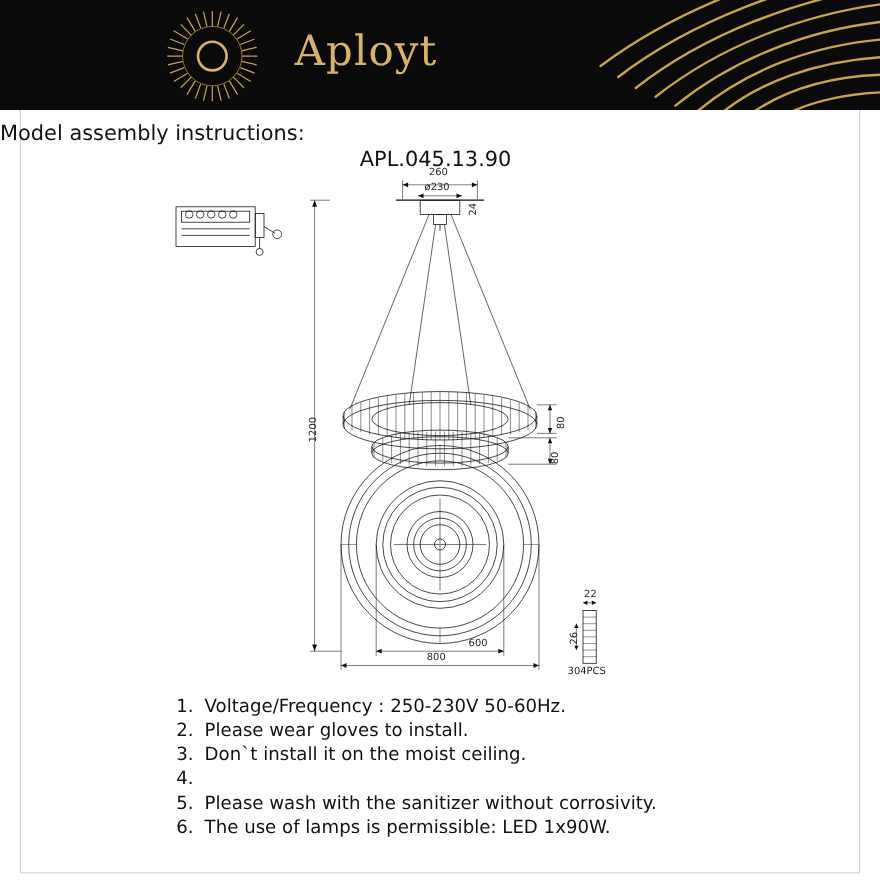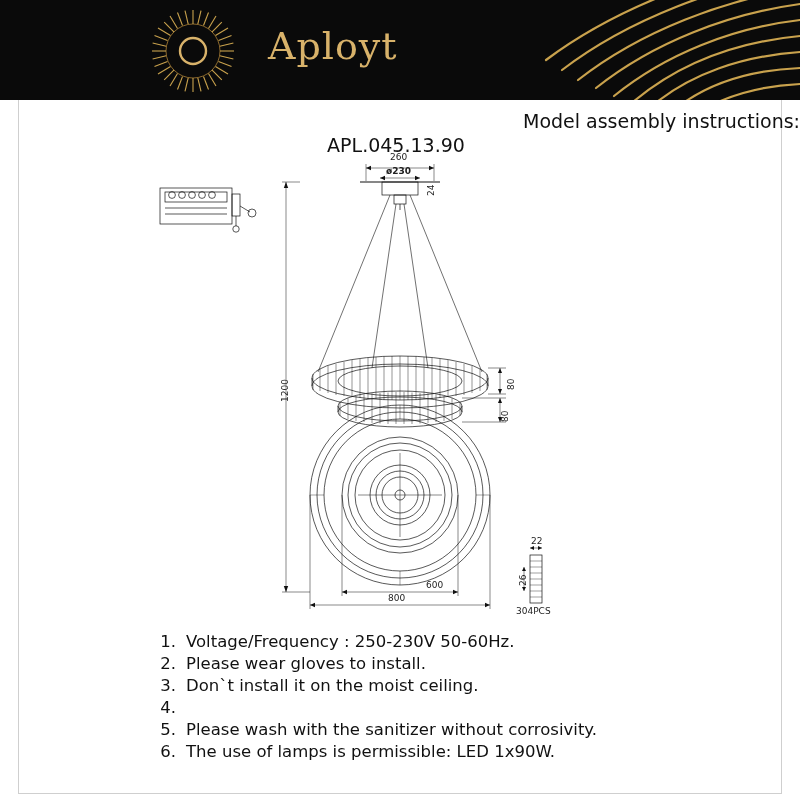--- a/index.html
+++ b/index.html
@@ -64,21 +64,21 @@
     border: 1px solid #cfcfcf;
     box-sizing: border-box;
     pointer-events: none;
   }
   
   .instr-title {
     position: absolute;
     top: 110px;
     left: 0;
     width: 800px;
-    text-align: right;
+    text-align: left;
     font-size: 19px;
     color: #111;
   }
   .instr-model {
     position: absolute;
     top: 134px;
     left: 0;
     width: 792px;
     text-align: center;
     font-size: 19px;
@@ -377,21 +377,21 @@
           <path d="M530 398 l4 -2 v4 z" fill="#111" stroke="none"></path>
           <path d="M542 398 l-4 -2 v4 z" fill="#111" stroke="none"></path>
           <line x1="524" y1="417" x2="524" y2="441"></line>
           <path d="M524 417 l-2 4 h4 z" fill="#111" stroke="none"></path>
           <path d="M524 441 l-2 -4 h4 z" fill="#111" stroke="none"></path>
         </g>
       </g>
     </svg>
 
     <div class="dim-label" style="left:390px; top:2px;">260</div>
-    <div class="dim-label" style="left:386px; top:16px;font-weight:bold;">ø230</div>
+    <div class="dim-label" style="left:386px; top:16px;">ø230</div>
     <div class="dim-label vert" style="left:426px; top:46px;">24</div>
     <div class="dim-label vert" style="left:280px; top:252px;">1200</div>
     <div class="dim-label vert" style="left:506px; top:240px;">80</div>
     <div class="dim-label vert" style="left:500px; top:272px;">80</div>
     <div class="dim-label" style="left:388px; top:430px;margin-left:38px;">600</div>
     <div class="dim-label" style="left:388px; top:443px;">800</div>
     <div class="dim-label" style="left:531px; top:386px;">22</div>
     <div class="dim-label vert" style="left:518px; top:436px;">26</div>
     <div class="dim-label" style="left:516px; top:456px;">304PCS</div>
   </div>

